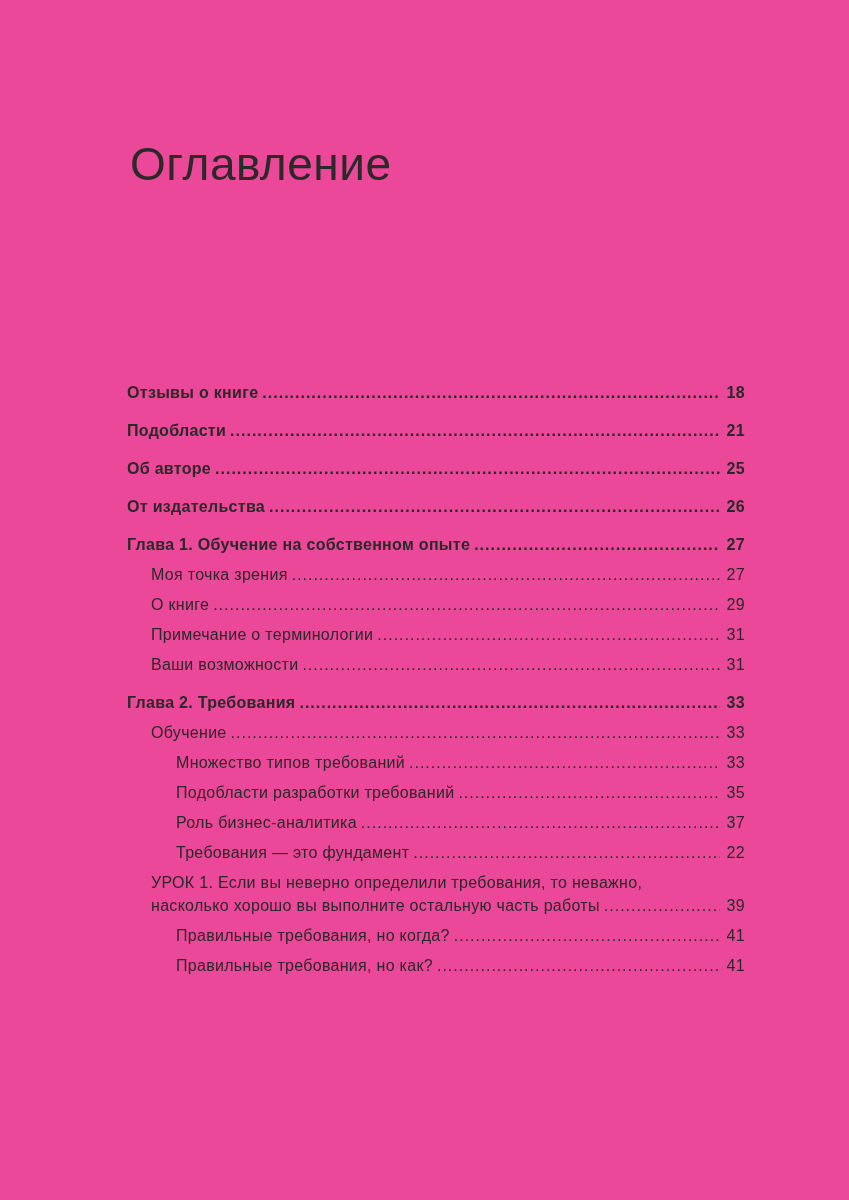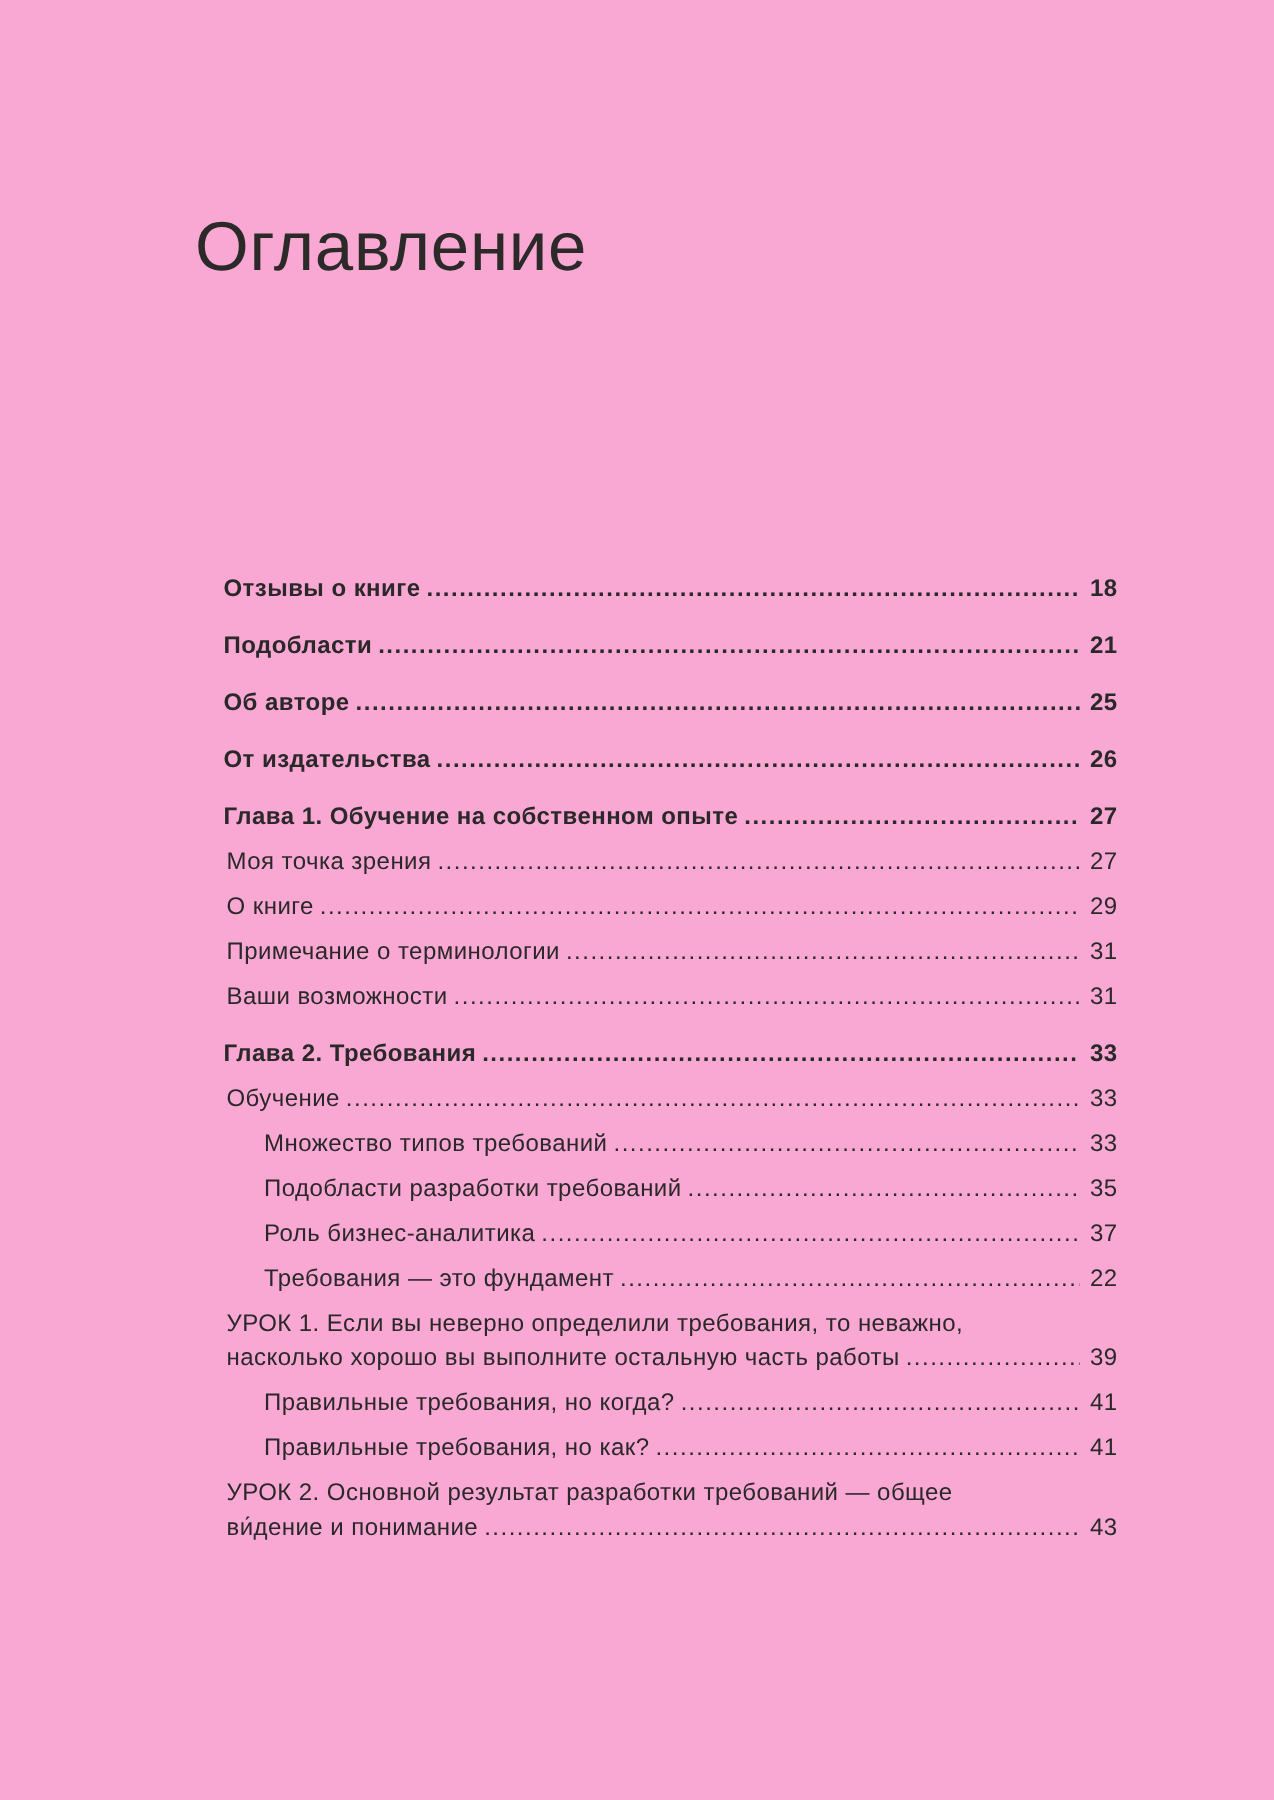--- a/index.html
+++ b/index.html
@@ -1,36 +1,36 @@
 <!DOCTYPE html>
 <html><head>
 <meta charset="utf-8">
 <style>
   * { margin:0; padding:0; box-sizing:border-box; }
   html, body { background:#ffffff; }
   body {
     width:849px; height:1200px; position:relative; overflow:hidden;
     font-family:"Liberation Sans", sans-serif; color:#2b2829;
   }
-  .page { position:absolute; inset:0; background:#f9a8d4; }
+  .page { position:absolute; inset:0; background:#ec4899; }
   .page-title {
     position:absolute; left:130px; top:140px;
     font-size:46px; line-height:1.05; font-weight:400;
     letter-spacing:0.5px; color:#2b2a29;
   }
   .toc {
     position:absolute; left:127px; top:381px; width:618px;
     font-size:16px; line-height:23px; letter-spacing:0.3px;
   }
   .row { margin-top:15px; }
   .row.sub { margin-top:7px; }
   .toc .row:first-child { margin-top:0; }
   .lvl1 { padding-left:24px; }
   .lvl2 { padding-left:49px;text-align:center; }
-  .bold { font-weight:700;margin-left:22px; }
+  .bold { font-weight:700; }
   .pre { display:block; }
   .dot-line { display:flex; align-items:baseline; }
   .lbl { flex:0 0 auto; white-space:nowrap; }
   .dots {
     flex:1 1 auto; min-width:0; overflow:hidden; white-space:nowrap;
     margin-left:4px; margin-right:7px; letter-spacing:1px;
   }
   .dots::after {
     content:"....................................................................................................................................................................................................";
   }
@@ -184,23 +184,15 @@
     </div>
 
     <div class="row sub lvl2">
       <div class="dot-line">
         <span class="lbl">Правильные требования, но как?</span>
         <span class="dots"></span>
         <span class="pg">41</span>
       </div>
     </div>
 
-    <div class="row sub lvl1">
-      <span class="pre">УРОК 2. Основной результат разработки требований — общее</span>
-      <div class="dot-line">
-        <span class="lbl">ви́дение и понимание</span>
-        <span class="dots"></span>
-        <span class="pg">43</span>
-      </div>
-    </div>
 
   </div>
 </div>
 
 </body></html>

